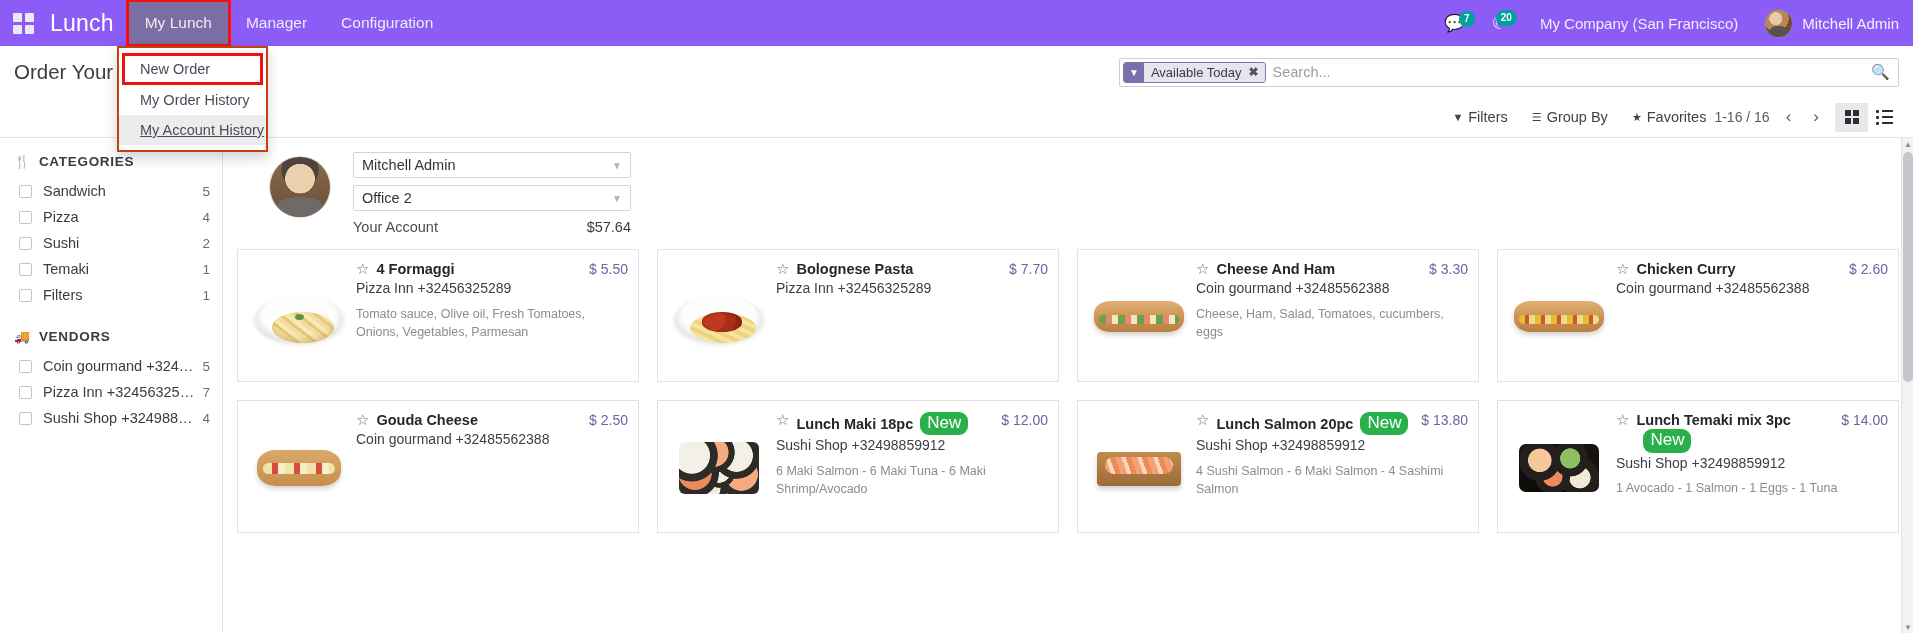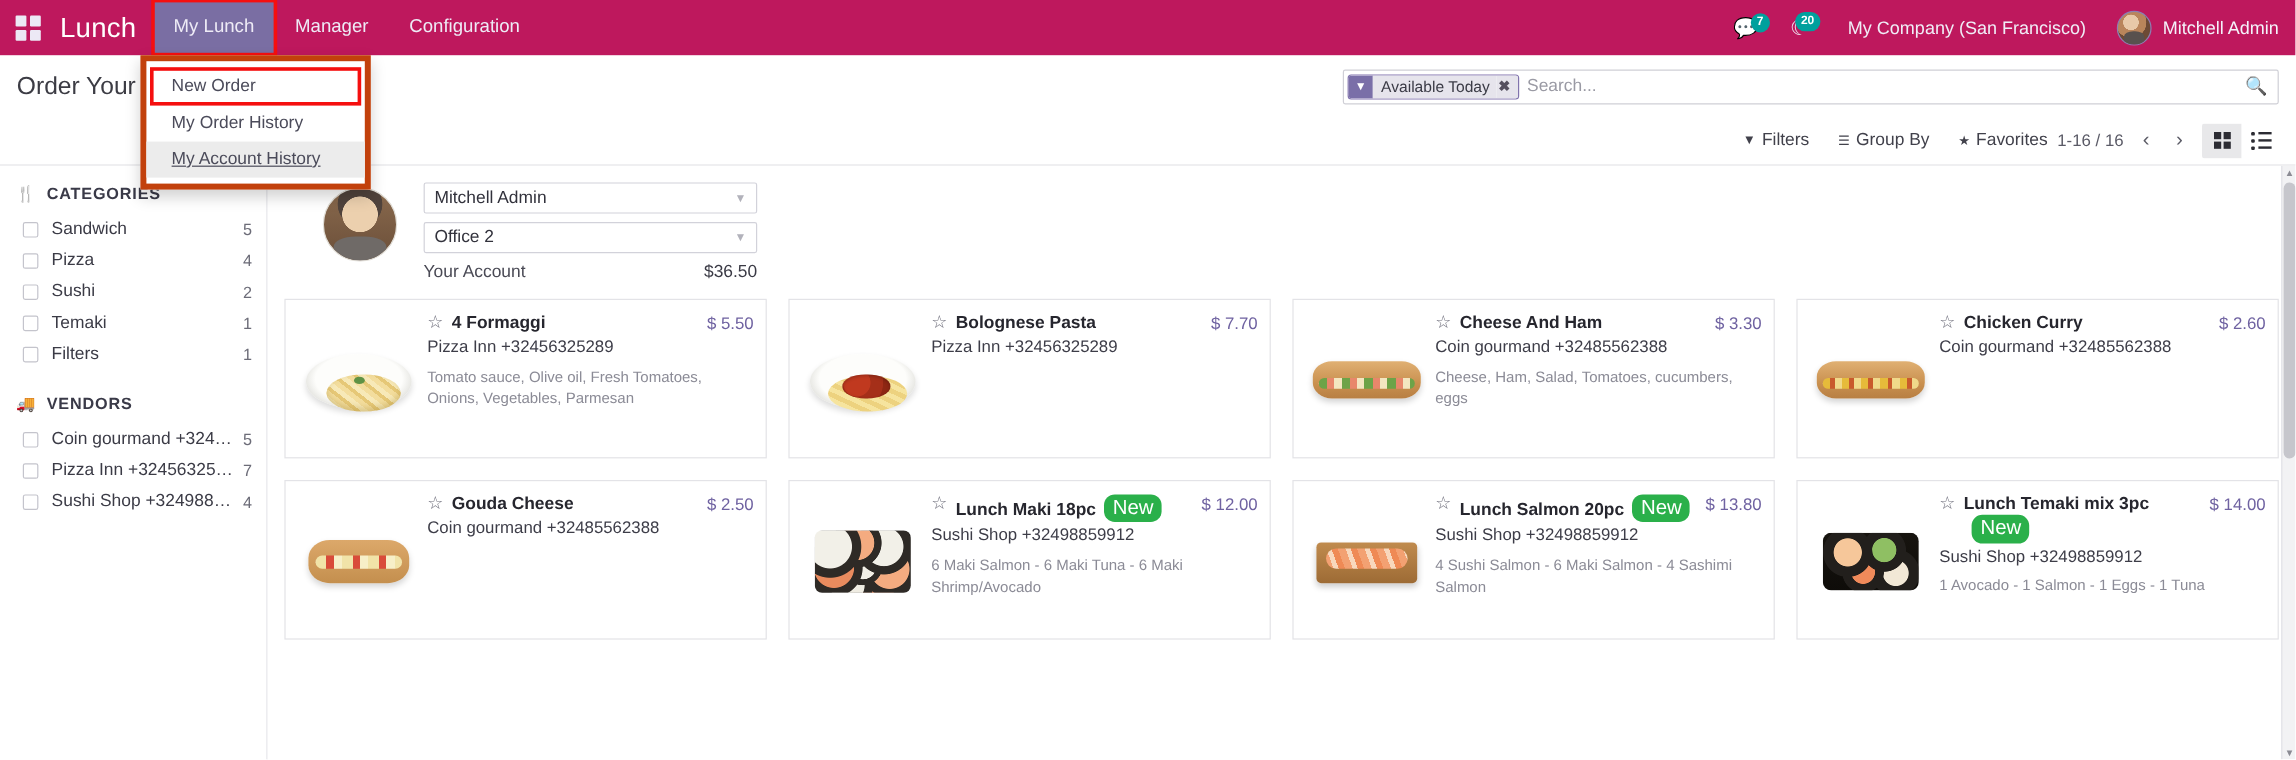--- a/index.html
+++ b/index.html
@@ -6,21 +6,21 @@
   html, body {
     width: 1913px; height: 633px;
     font-family: "Liberation Sans", sans-serif;
     background: #ffffff;
     overflow: hidden;
   }
 
   
   .navbar {
     height: 46px;
-    background: #be185d;
+    background: #8b5cf6;
     display: flex;
     align-items: center;
     position: relative;
     z-index: 60;
     color: #f2effa;
   }
   .apps-icon {
     width: 46px; height: 46px;
     display: flex; align-items: center; justify-content: center;
     cursor: pointer;
@@ -65,23 +65,23 @@
   .avatar-sm::after{
     content:""; position:absolute; left:18%; bottom:0; width:64%; height:38%;
     background:#58514e; border-radius:45% 45% 0 0;
   }
   .user-name { font-size: 15px; color: #f4f2fa; white-space: nowrap;}
 
   
   .dropdown {
     position: absolute;
     top: 46px; left: 117px;
-    width: 192px;
+    width: 151px;
     background: #ffffff;
-    border: 5px solid #c2410c;
+    border: 2px solid #c2410c;
     box-shadow: 0 6px 12px rgba(0,0,0,.18);
     padding: 5px 0;
     z-index: 70;
   }
   .dd-item {
     font-size: 14.5px; color: #4b4b5a;
     padding: 7px 10px 7px 21px;
     cursor: pointer; white-space: nowrap;
   }
   .dd-item.hl {
@@ -545,21 +545,21 @@
         <div class="sel-field">
           <span>Mitchell Admin</span>
           <span class="caret">▼</span>
         </div>
         <div class="sel-field">
           <span>Office 2</span>
           <span class="caret">▼</span>
         </div>
         <div class="acct-row">
           <span class="acct-label">Your Account</span>
-          <span class="acct-amount">$36.50</span>
+          <span class="acct-amount">$57.64</span>
         </div>
       </div>
     </div>
 
     <div class="cards-area">
 
       <div class="cards-row">
 
         <div class="card">
           <div class="card-img">

